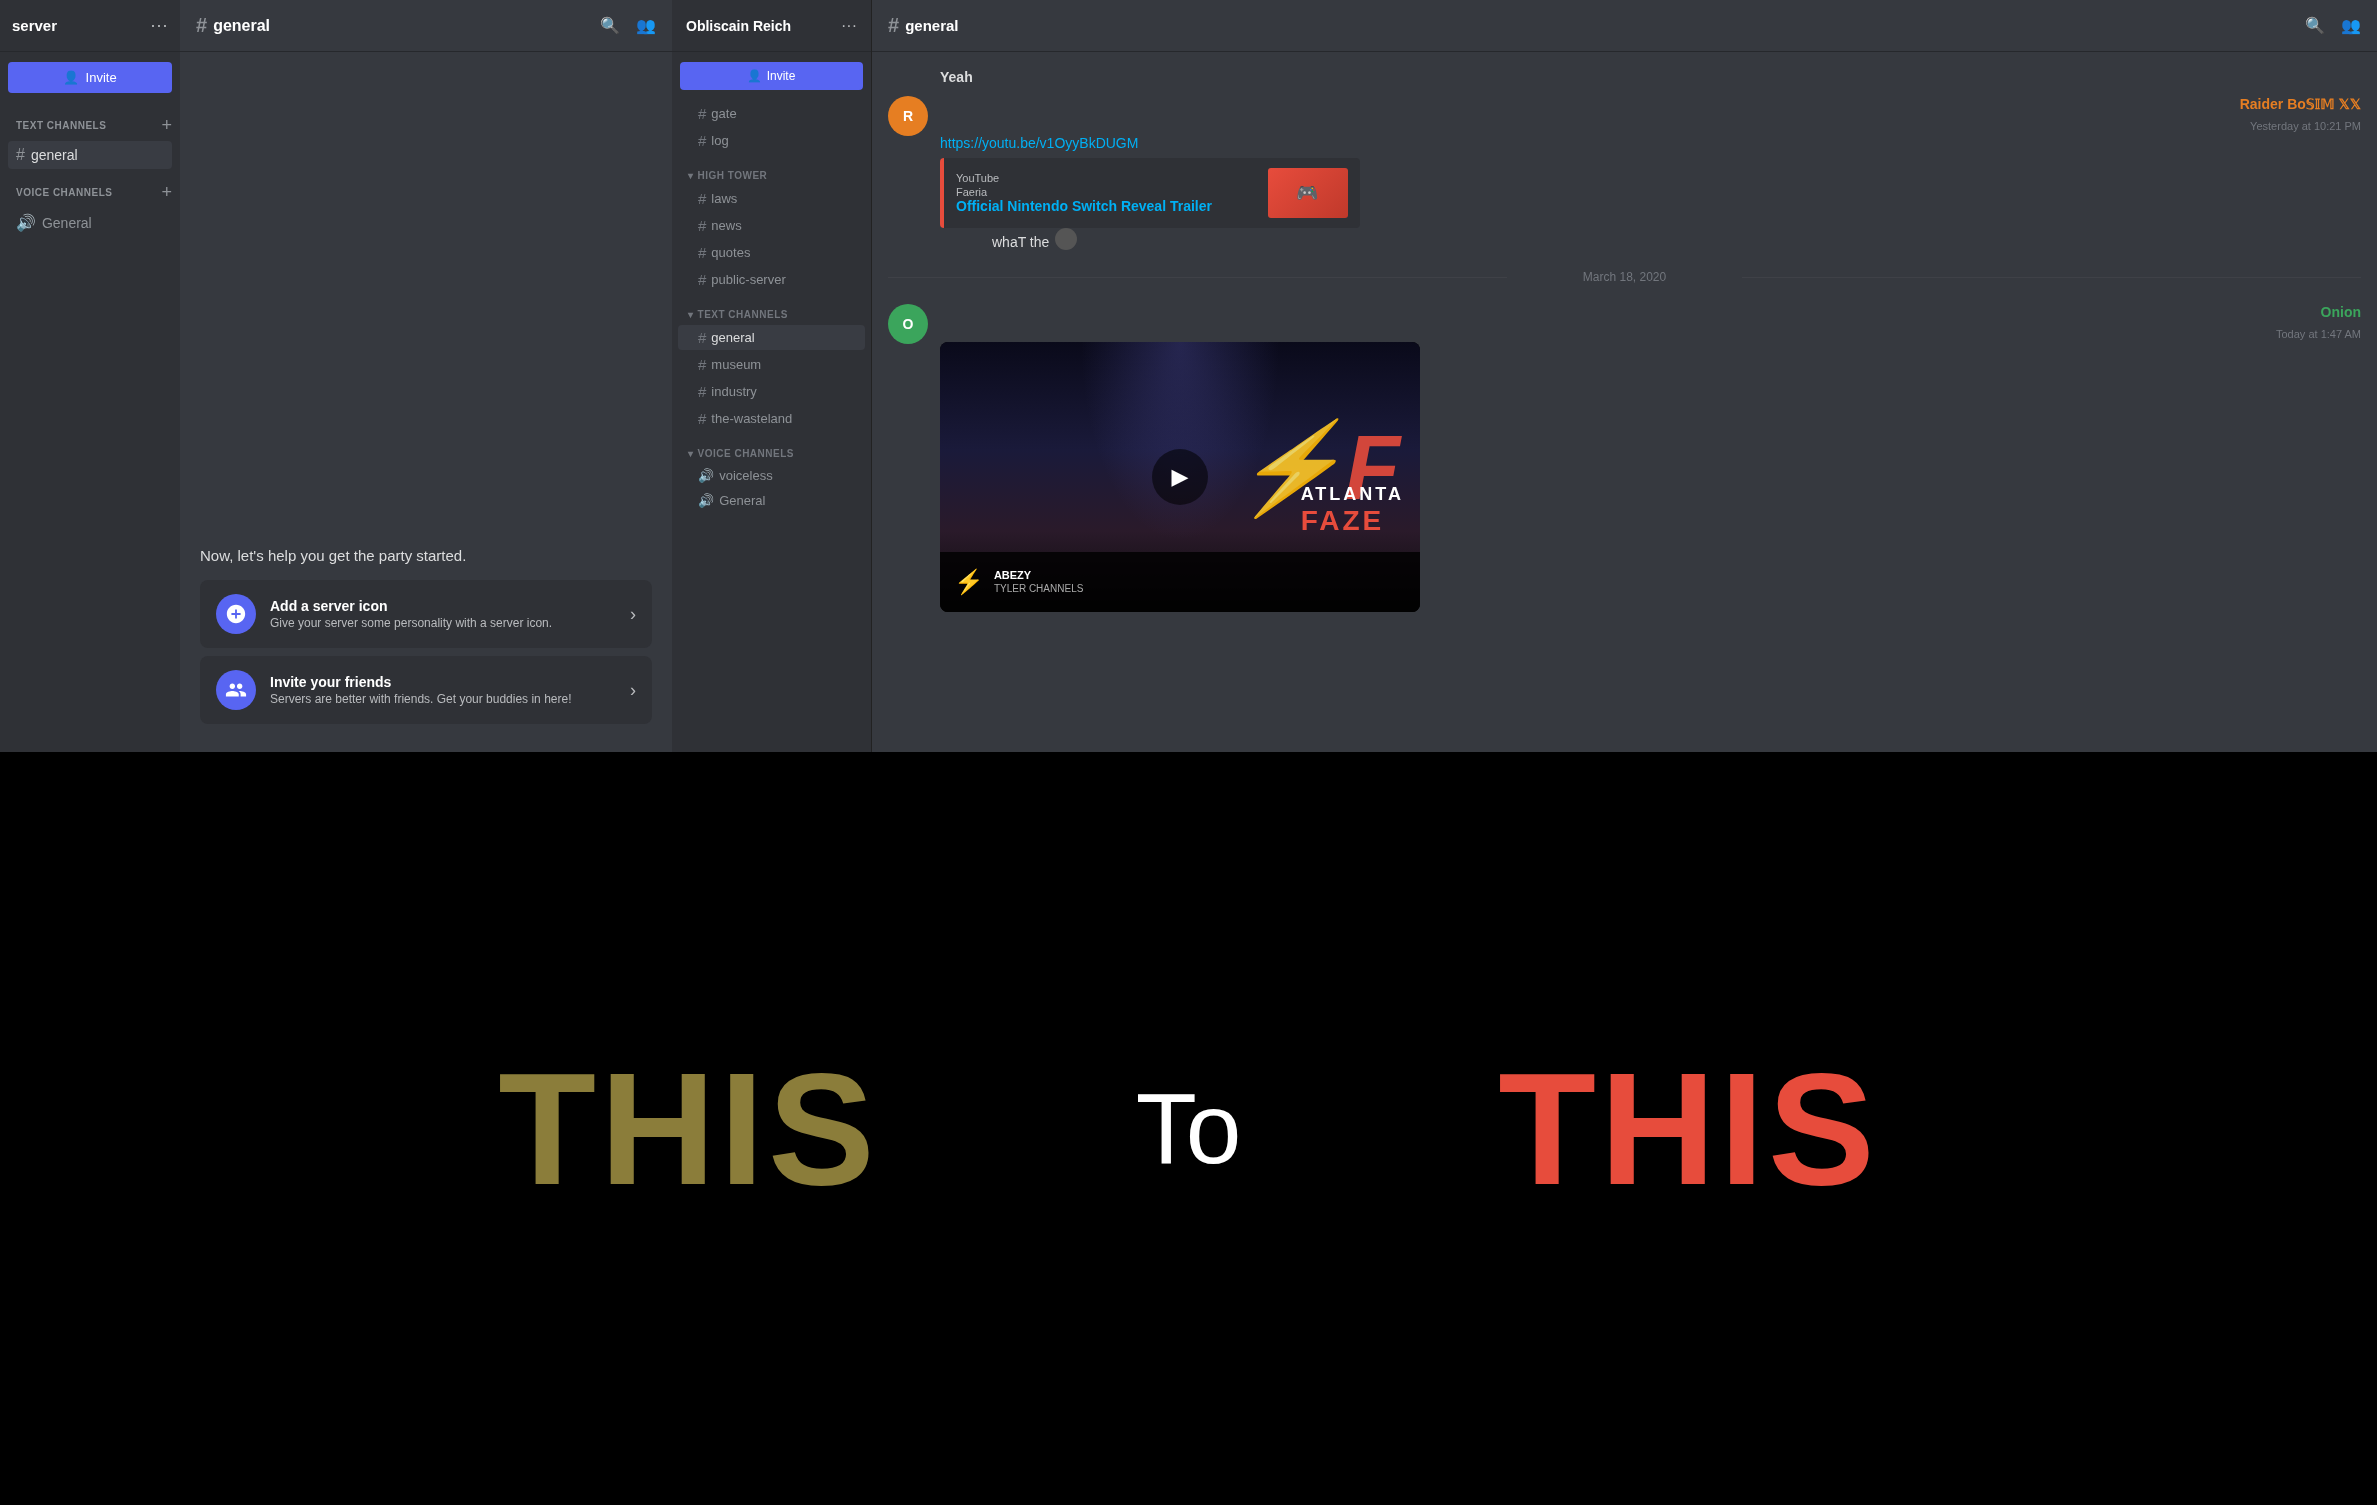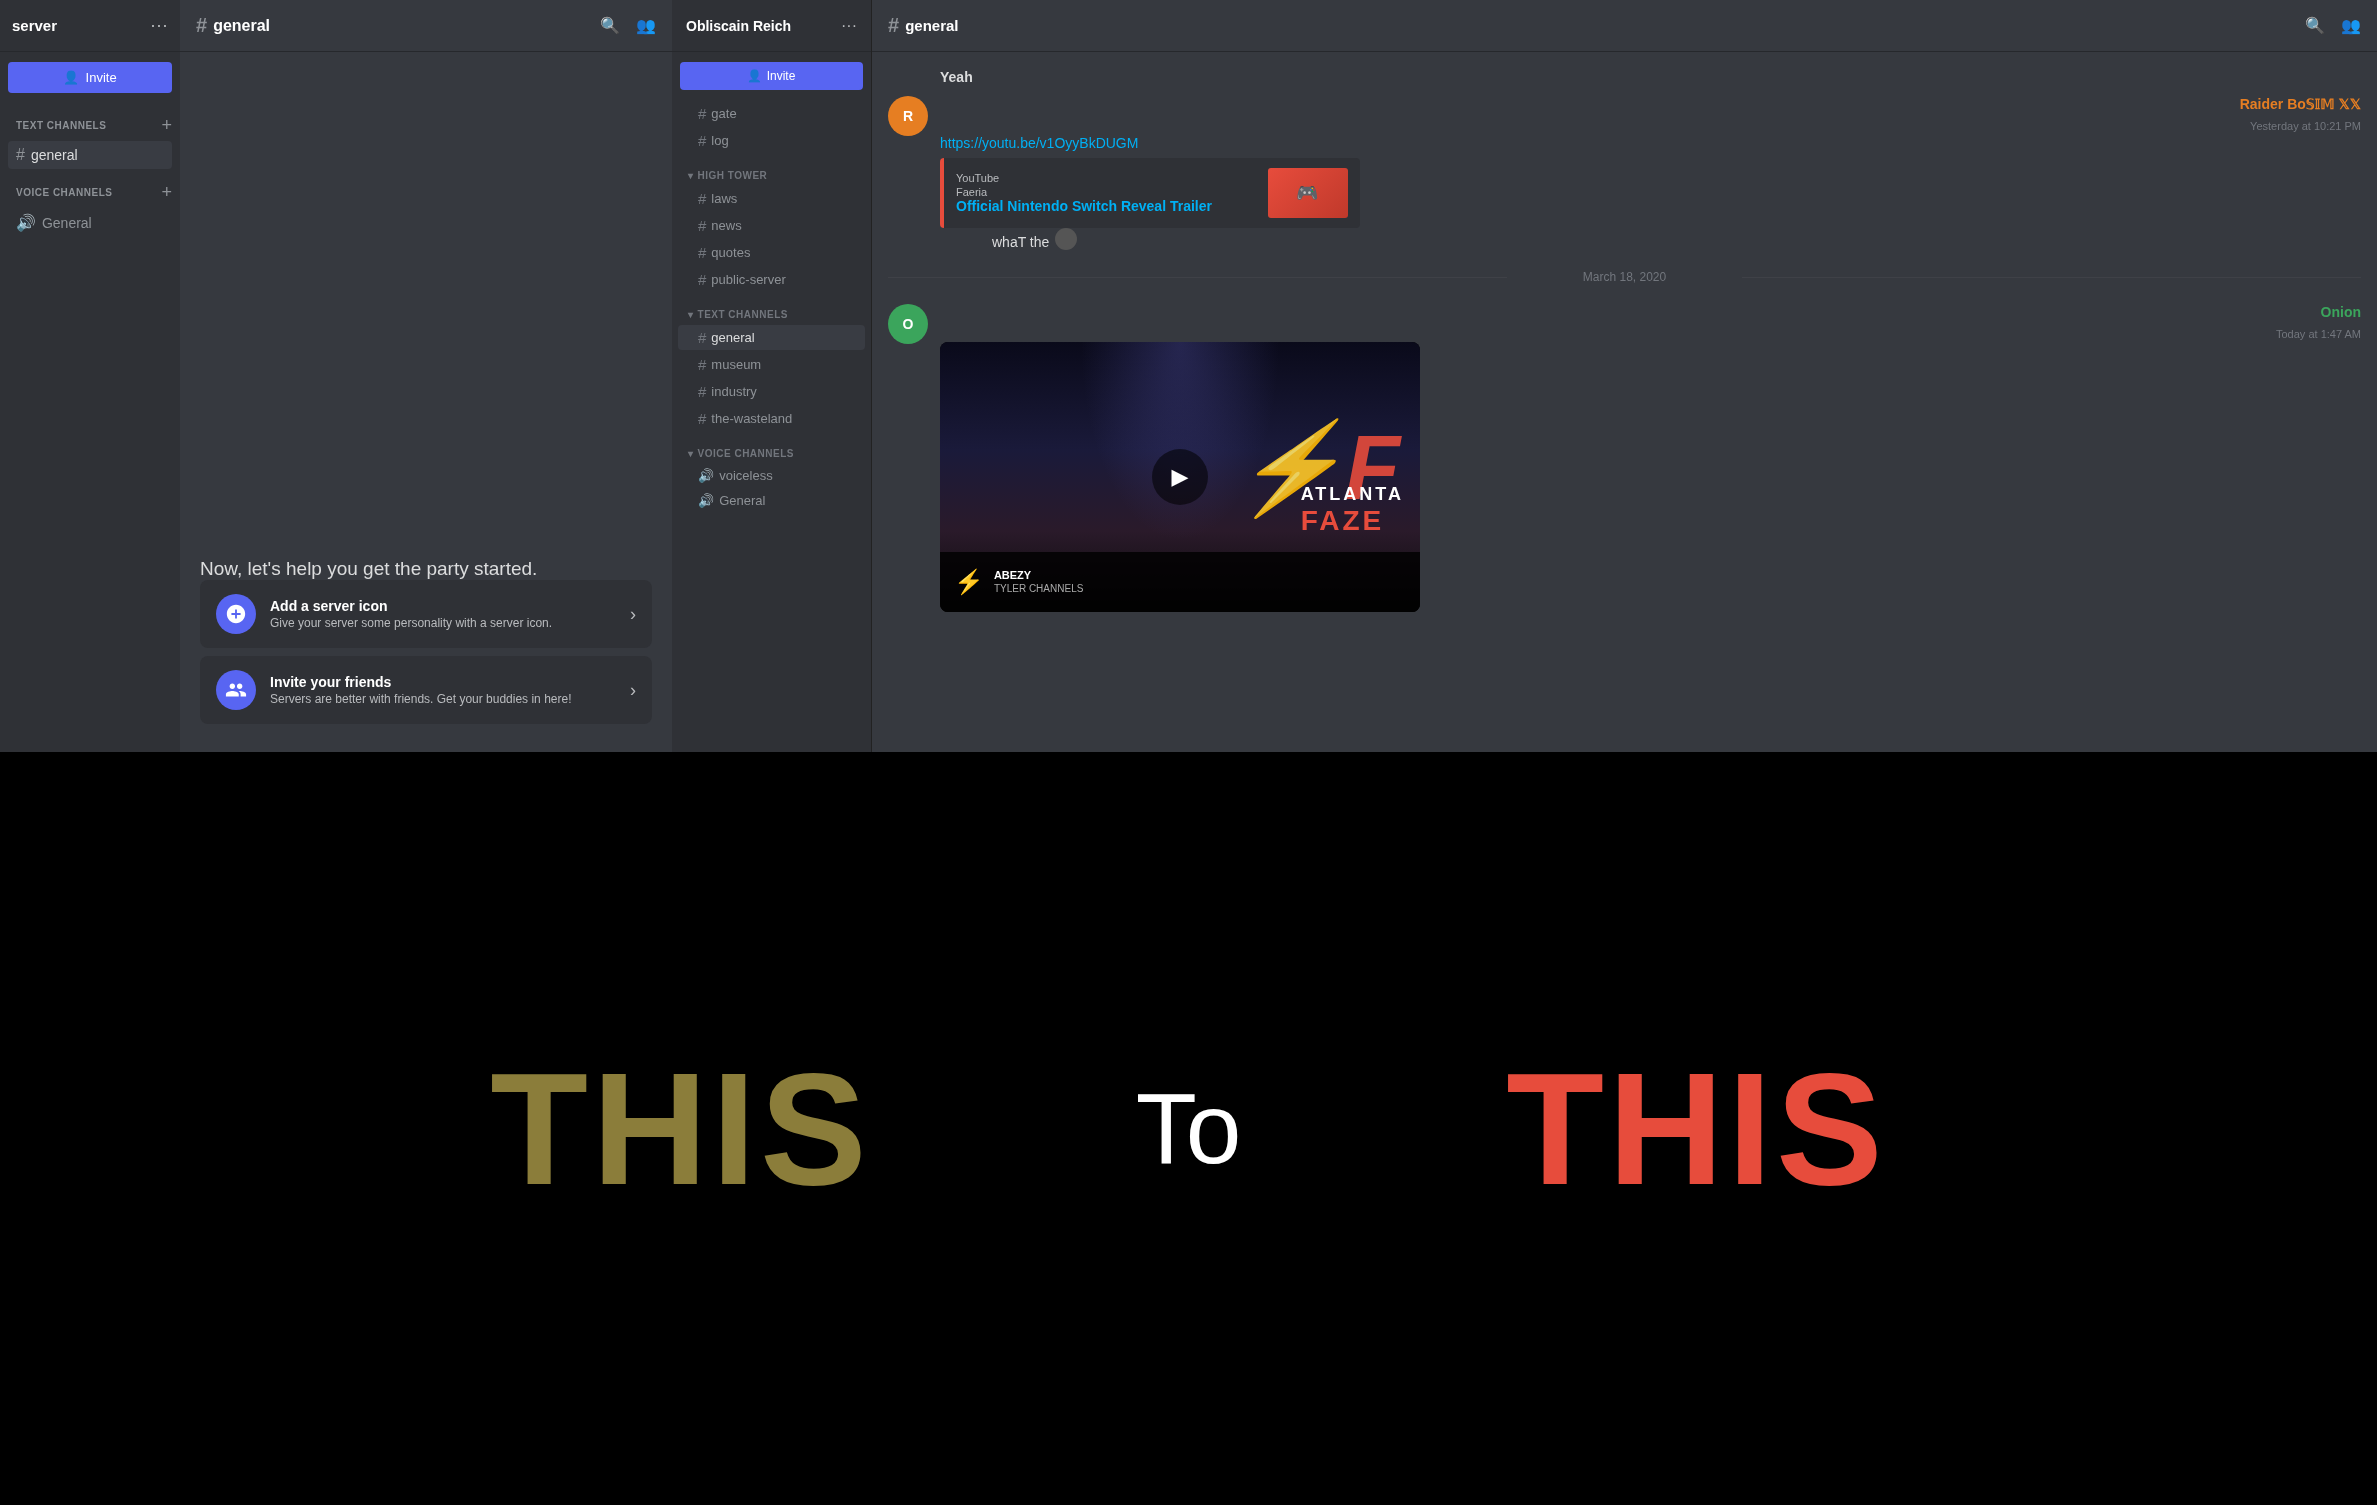--- a/index.html
+++ b/index.html
@@ -169,21 +169,22 @@
     .main-content {
       flex: 1;
       padding: 20px;
       display: flex;
       flex-direction: column;
       justify-content: flex-end;
     }
 
     .get-started-text {
       color: #dcddde;
-      font-size: 19px;
+      font-size: 15px;
+      margin-bottom: 16px;
     }
 
     .setup-card {
       background: #2f3136;
       border-radius: 8px;
       padding: 14px 16px;
       margin-bottom: 8px;
       display: flex;
       align-items: center;
       cursor: pointer;
@@ -475,21 +476,21 @@
     .date-divider::after { right: 0; }
 
     
     .bottom-area {
       width: 2377px;
       height: 753px;
       background: #000;
       display: flex;
       align-items: center;
       justify-content: center;
-      gap: 8px;
+      gap: 0;
       position: relative;
     }
 
     .big-text-left {
       color: #8B7D3A;
       font-size: 160px;
       font-weight: 900;
       text-transform: uppercase;
       letter-spacing: 4px;
       width: 680px;

